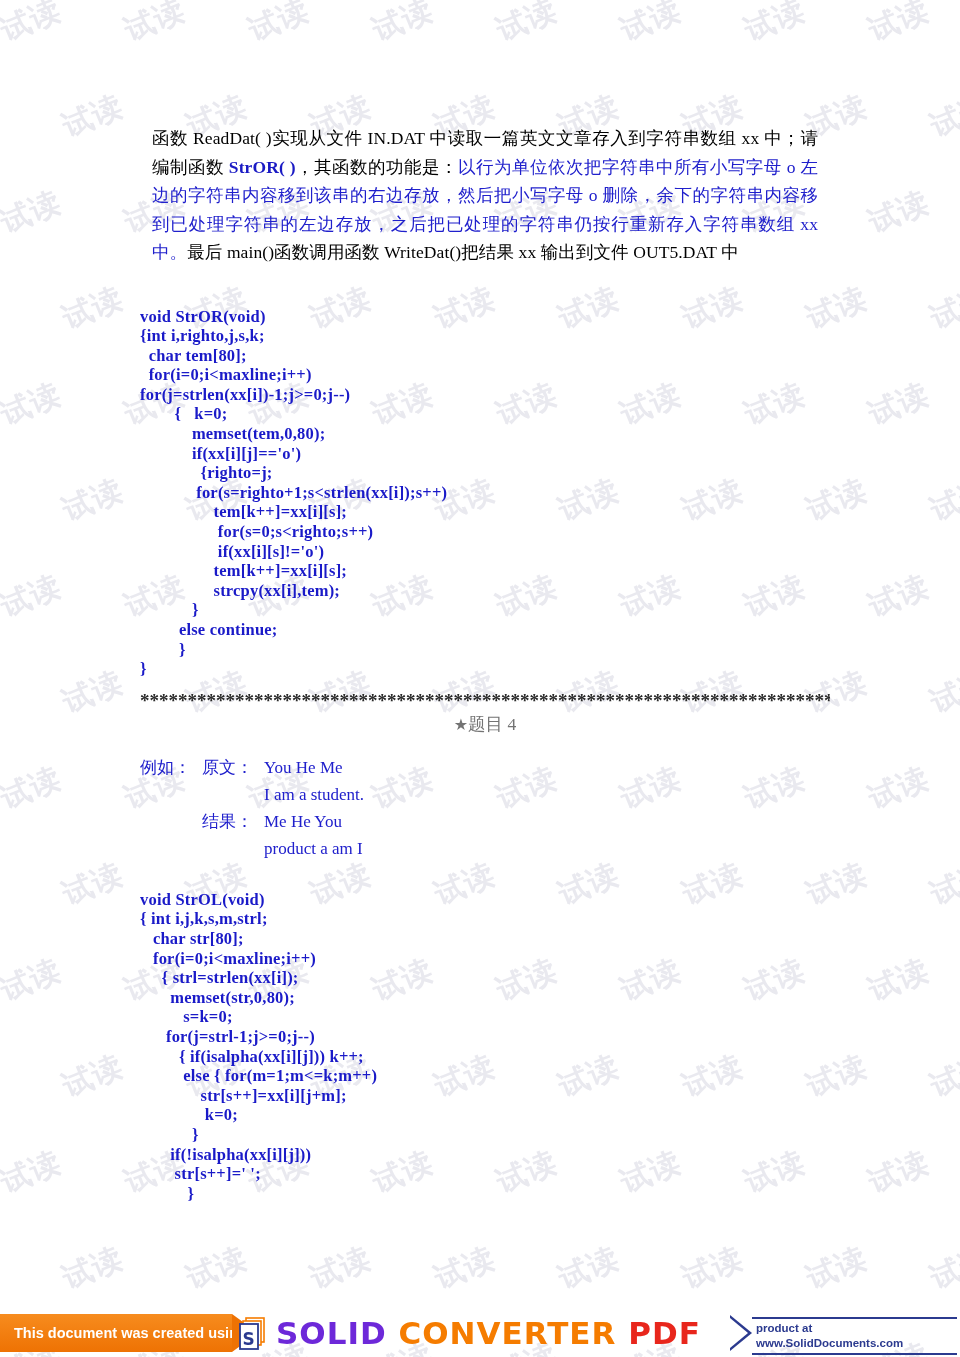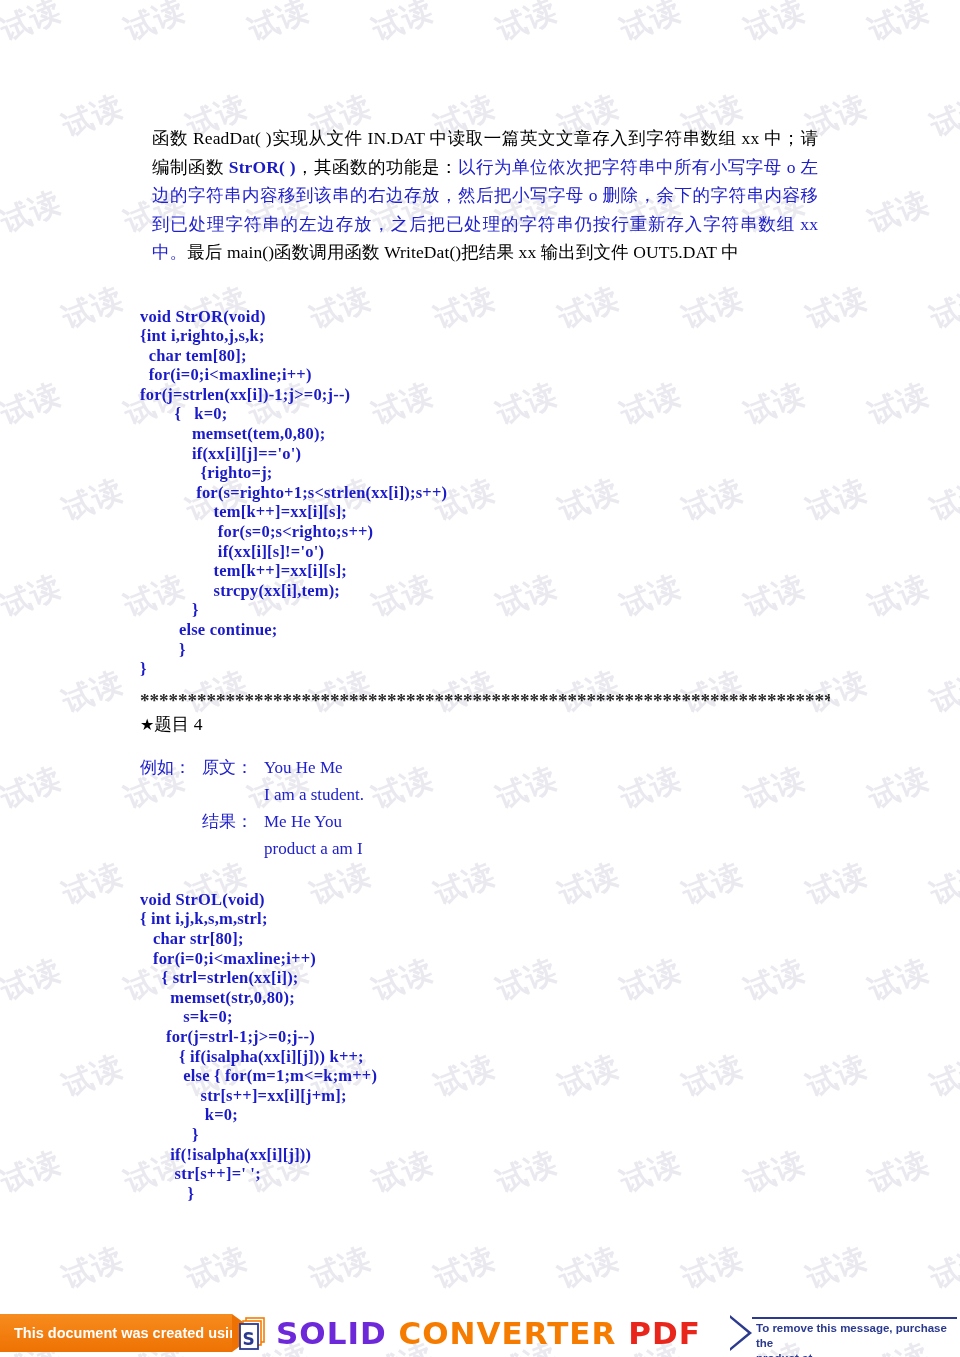--- a/index.html
+++ b/index.html
@@ -80,22 +80,23 @@
     color: #2a2a2a;
     white-space: nowrap;
     overflow: hidden;
     letter-spacing: 0px;
     height: 20px;
   }
 
   .heading {
     font-size: 17.5px;
     line-height: 27px;
-    color: #000000;
+    color: #737373;
     font-family: "Liberation Serif", serif;
+    text-align: center;
   }
   .heading .star-glyph {
     font-family: "DejaVu Sans", sans-serif;
     font-size: 16px;
   }
 
   
   .example {
     font-size: 17px;
     line-height: 27px;
@@ -412,16 +413,15 @@
     <rect x="5" y="4" width="18" height="24" fill="#ffffff" stroke="#F57C00" stroke-width="1.6"></rect>
     <rect x="2" y="7" width="18" height="25" fill="#ffffff" stroke="#2B3A8F" stroke-width="1.8"></rect>
     <text x="10.5" y="28" font-family="DejaVu Sans, sans-serif" font-size="17" font-weight="bold" fill="#2B3A8F" text-anchor="middle">S</text>
   </svg>
 
   <div class="brand"><span class="s1">SOLID</span><span class="s2"> CONVERTER </span><span class="s3">PDF</span></div>
 
   <div class="notice-wedge"></div>
   <div class="notice-wedge-inner"></div>
   <div class="notice">
-    <div>To remove this message, purchase the</div>
     <div>product at www.SolidDocuments.com</div>
   </div>
 </div>
 
 </body></html>

